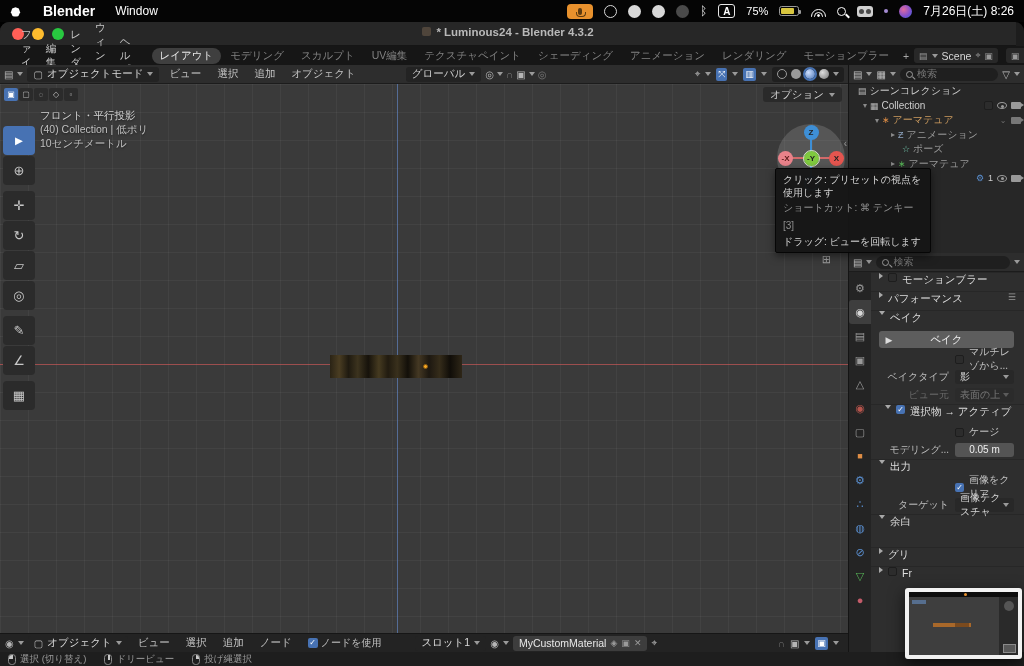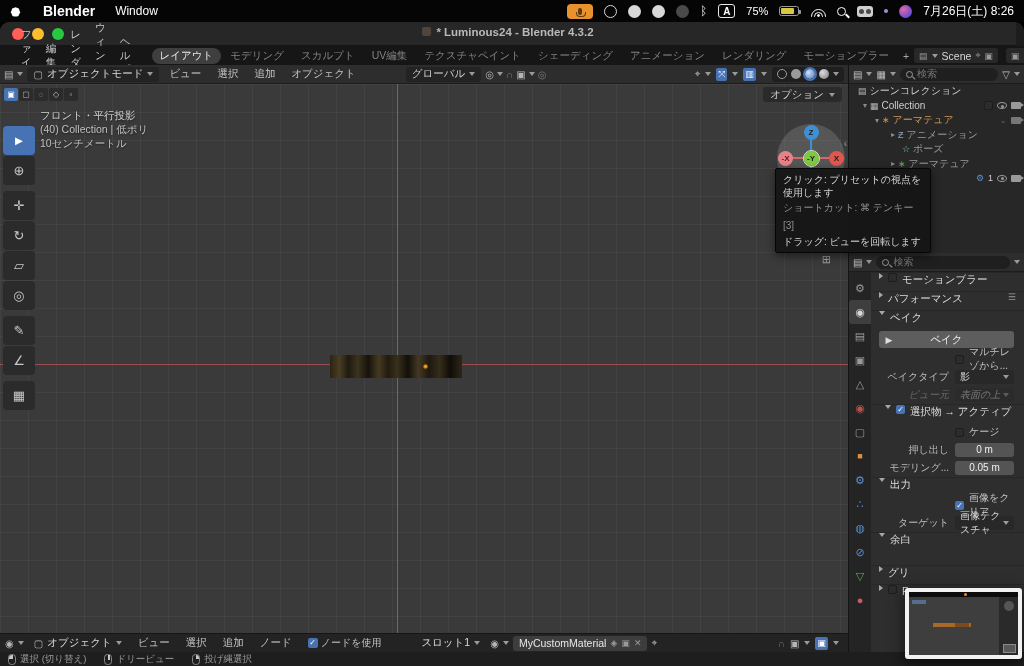--- a/index.html
+++ b/index.html
@@ -164,21 +164,21 @@
   .tri-r { width:0; height:0; border-top:3.5px solid transparent; border-bottom:3.5px solid transparent; border-left:4.5px solid #a8a8a8; }
   .tri-d { width:0; height:0; border-left:3.5px solid transparent; border-right:3.5px solid transparent; border-top:4.5px solid #a8a8a8; }
   .prow { display:flex; align-items:center; height:18px; padding:0 10px 0 8px; gap:6px; }
   .plabel { flex:0 0 70px; text-align:right; color:#bdbdbd; font-size:10px; white-space:nowrap; overflow:hidden; }
   .pwid { flex:1; display:flex; align-items:center; gap:5px; }
   .dd { flex:1; background:#282828; border-radius:3px; height:14px; display:flex; align-items:center; justify-content:space-between; padding:0 5px; color:#d8d8d8; font-size:10px; }
   .fld { flex:1; background:#545454; border-radius:3px; height:14px; line-height:14px; text-align:center; color:#efefef; font-size:10px; }
   .bake-btn { flex:1; background:#5d5d5d; border-radius:3px; height:17px; display:flex; align-items:center; color:#f0f0f0; font-size:10.5px; }
   .bake-btn .ic { width:20px; text-align:center; font-size:9px; color:#ddd; }
   .bake-btn .bl { flex:1; text-align:center; margin-right:20px; }
-  .disabled { opacity:.42;font-style:italic; }
+  .disabled { opacity:.42; }
   .chk-label { color:#c4c4c4; font-size:10px; }
   
   .shaderbar { position:absolute; top:611px; left:0; width:848px; height:19px; background:#232323;
     border-top:1px solid #161616; display:flex; align-items:center; gap:4px; padding:0 5px; }
   .name-fld { display:flex; align-items:center; gap:4px; background:#3d3d3d; border-radius:3px; height:15px; padding:0 6px; color:#e8e8e8; font-size:10.5px; }
   .sb-right { margin-left:auto; display:flex; align-items:center; gap:5px; padding-right:4px; }
   
   .statusbar { position:absolute; top:630px; left:0; right:0; height:14px; background:#1e1e1e;
     display:flex; align-items:center; gap:18px; padding:0 8px; color:#9a9a9a; font-size:9.5px; }
   .mouse { width:8px; height:11px; border:1px solid #8a8a8a; border-radius:3.5px; position:relative; flex:none; }
@@ -539,26 +539,20 @@
             <span>選択物 → アクティブ</span>
           </div>
           <div class="prow">
             <div class="plabel"></div>
             <div class="pwid">
               <span class="cb sm dark" data-name="cage-checkbox"></span>
               <span class="chk-label" data-name="cage-label">ケージ</span>
             </div>
           </div>
           <div class="prow">
-            <div class="plabel" data-name="extrusion-label">押し出し</div>
-            <div class="pwid">
-                <div class="fld" data-name="extrusion-field">0 m</div>
-              </div>
-          </div>
-          <div class="prow">
             <div class="plabel" data-name="ray-distance-label">モデリング...</div>
             <div class="pwid">
                 <div class="fld" data-name="ray-distance-field">0.05 m</div>
               </div>
           </div>
 
           <div class="phead" data-name="panel-output">
             <span class="tri-d"></span>
             <span>出力</span>
           </div>

